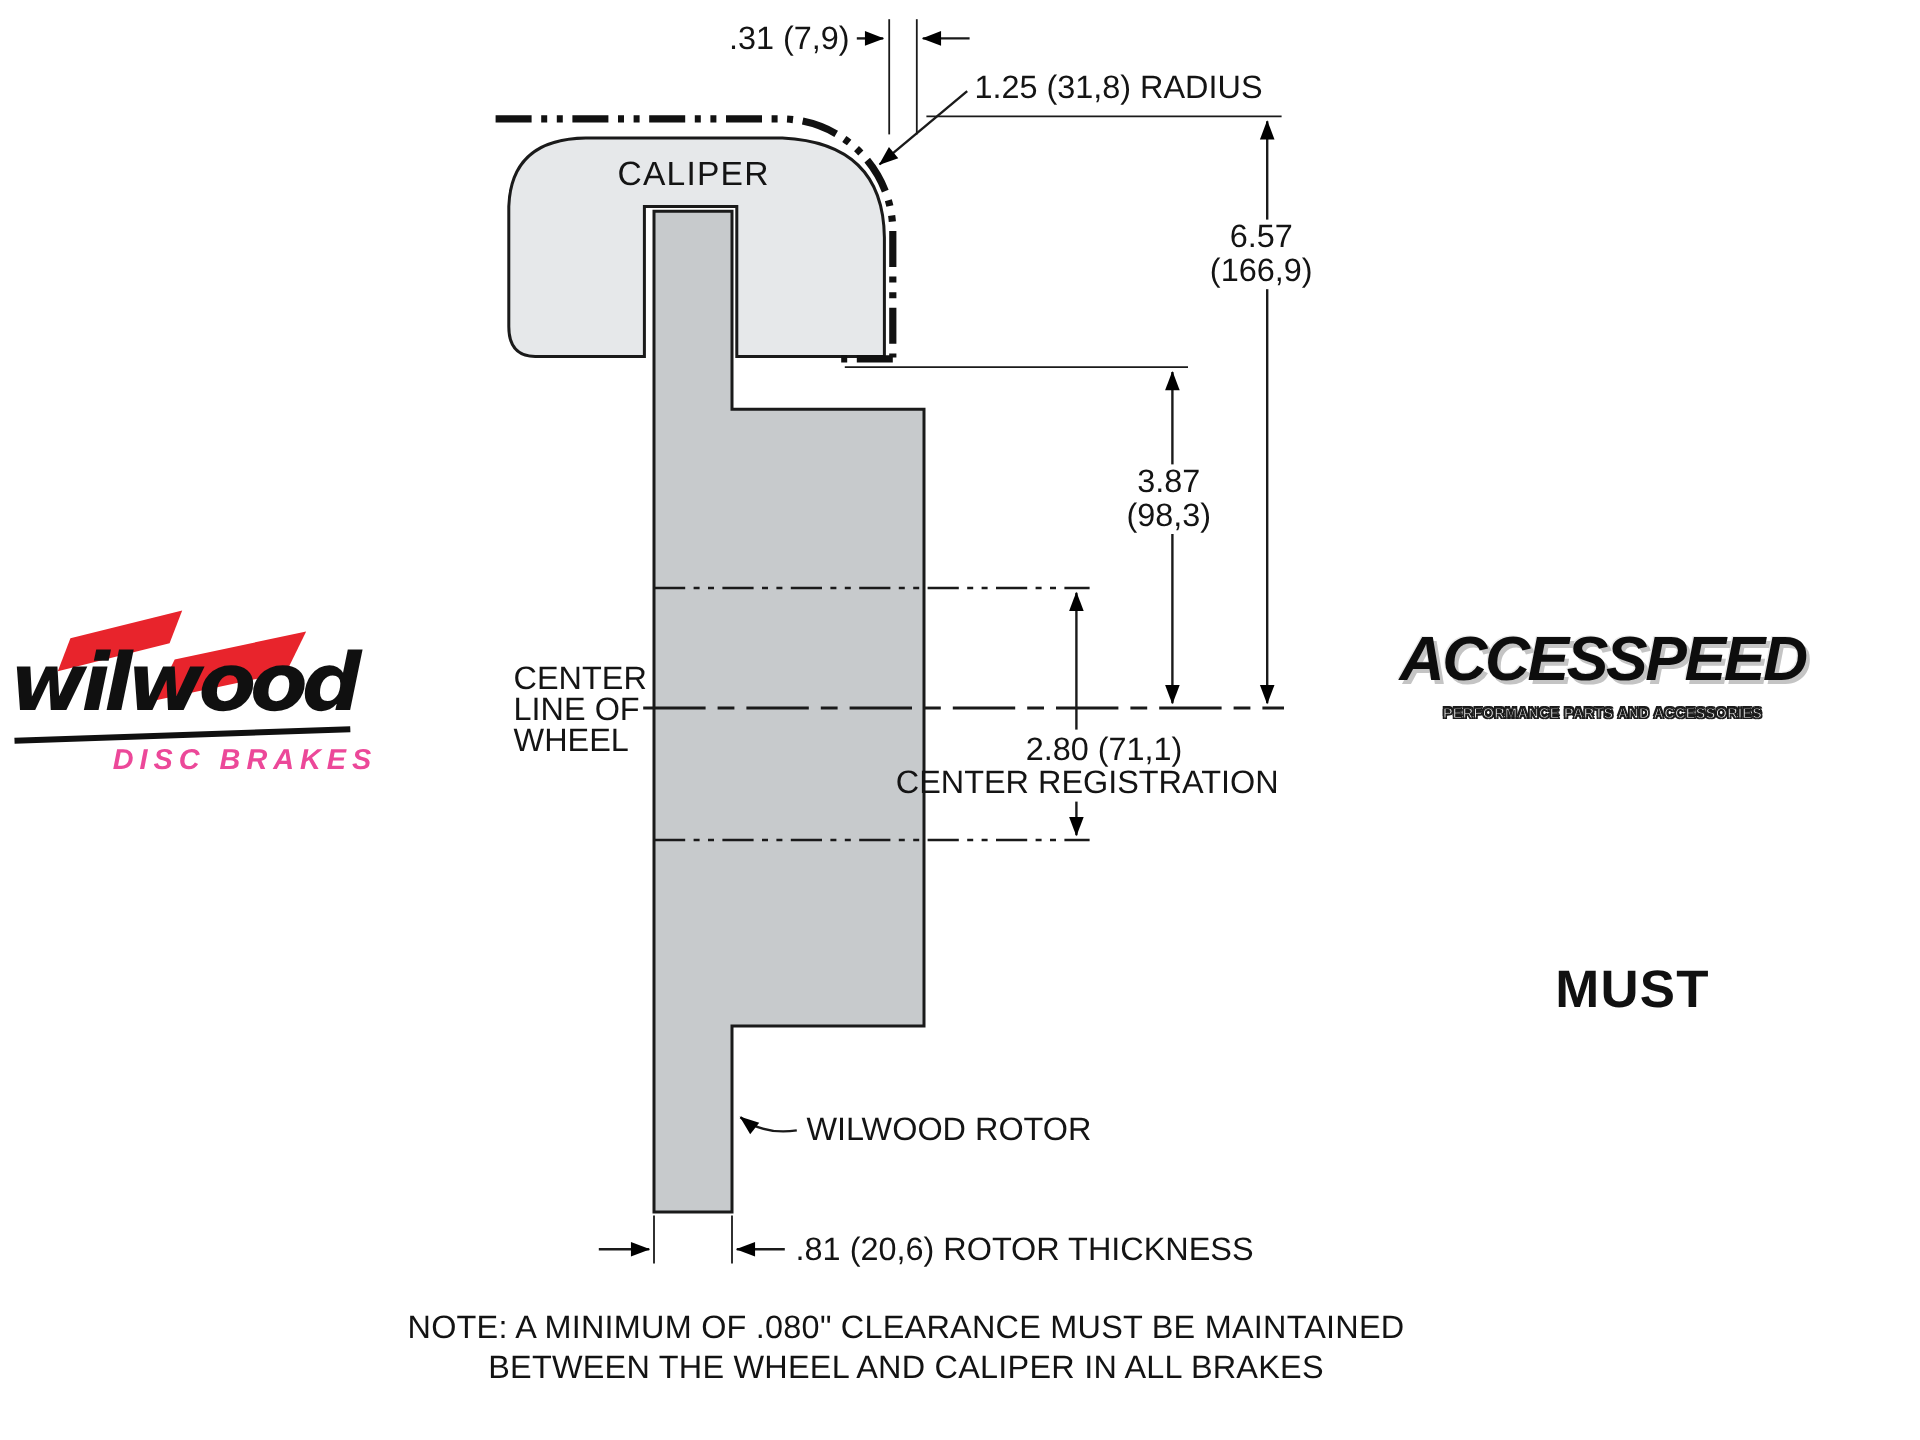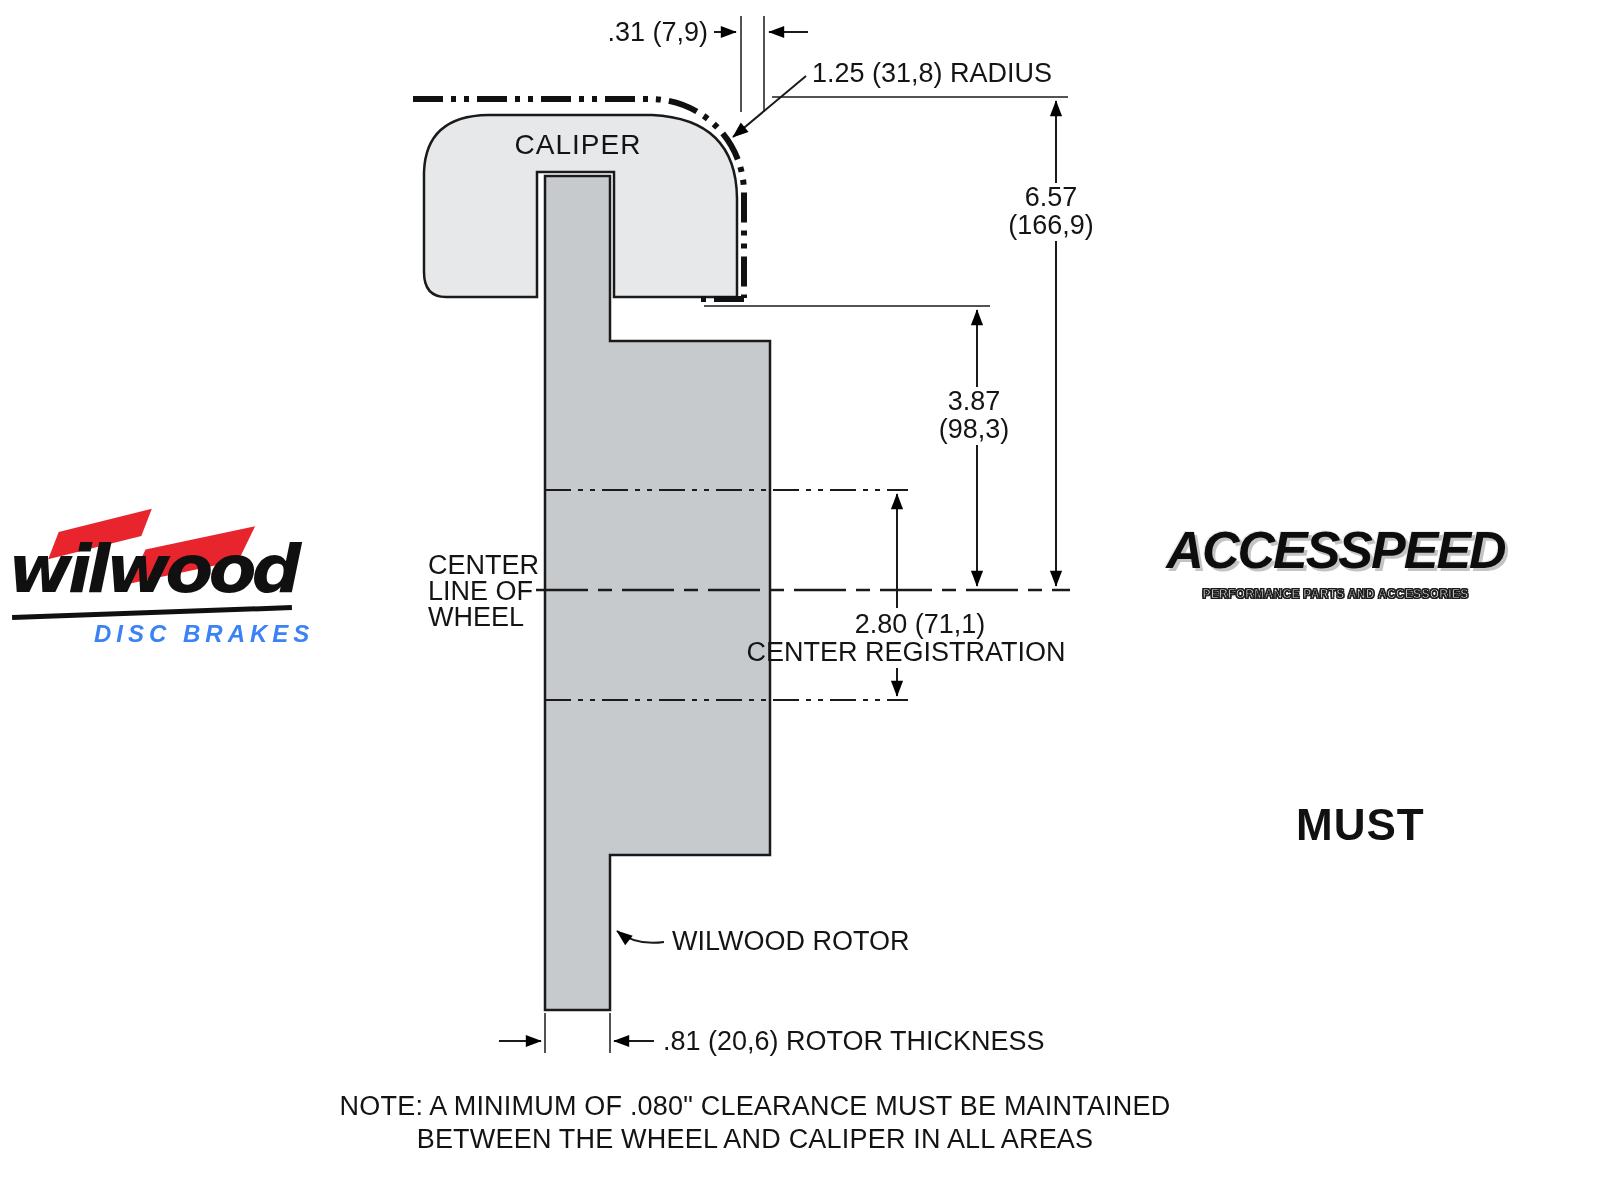--- a/index.html
+++ b/index.html
@@ -18,21 +18,21 @@
   .ww-red2 { left:128px; top:14px; width:112px; height:30px; transform:rotate(-12deg) skewX(-38deg); }
   .ww-script {
     position:absolute; left:0; top:2px;
     font-family:"DejaVu Sans", sans-serif; font-style:italic; font-weight:bold;
     font-size:70px; letter-spacing:-5px; color:#101010; transform:scaleY(0.95);
     white-space:nowrap;
   }
   .ww-underline { position:absolute; left:4px; top:84px; width:280px; height:5px; background:#101010; transform:rotate(-2deg); }
   .ww-sub {
     position:absolute; left:86px; top:94px;
-    font-weight:bold; font-style:italic; font-size:24px; letter-spacing:5px; color:#3b82f6;
+    font-weight:bold; font-style:italic; font-size:24px; letter-spacing:5px; color:#ec4899;
     white-space:nowrap;
   }
 
   
   .accesspeed-logo { position:absolute; left:1163px; top:520px; width:345px; text-align:center; }
   .ap-name {
     font-weight:bold; font-style:italic; font-size:52px; letter-spacing:-2px; color:#0d0d0d;
     text-shadow:3px 3px 0 #c4c4c4, -1px -1px 0 #e9e9e9; white-space:nowrap;
   }
   .ap-sub {
@@ -120,14 +120,14 @@
 
 <div class="accesspeed-logo">
   <div class="ap-name">ACCESSPEED</div>
   <div class="ap-sub">PERFORMANCE PARTS AND ACCESSORIES</div>
 </div>
 
 <div class="rear-label">MUST</div>
 
 <div class="note">
   <div>NOTE: A MINIMUM OF .080" CLEARANCE MUST BE MAINTAINED</div>
-  <div>BETWEEN THE WHEEL AND CALIPER IN ALL AREAS</div>
+  <div>BETWEEN THE WHEEL AND CALIPER IN ALL BRAKES</div>
 </div>
 
 </body></html>

